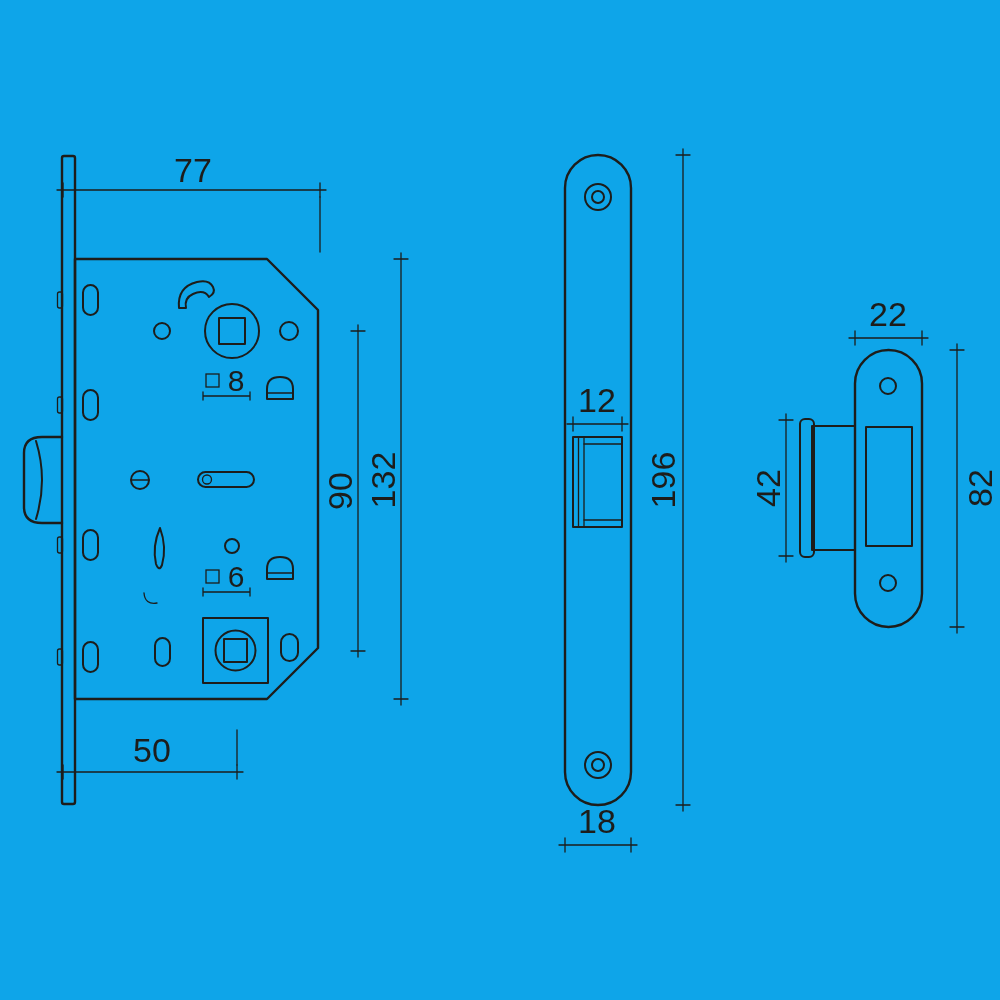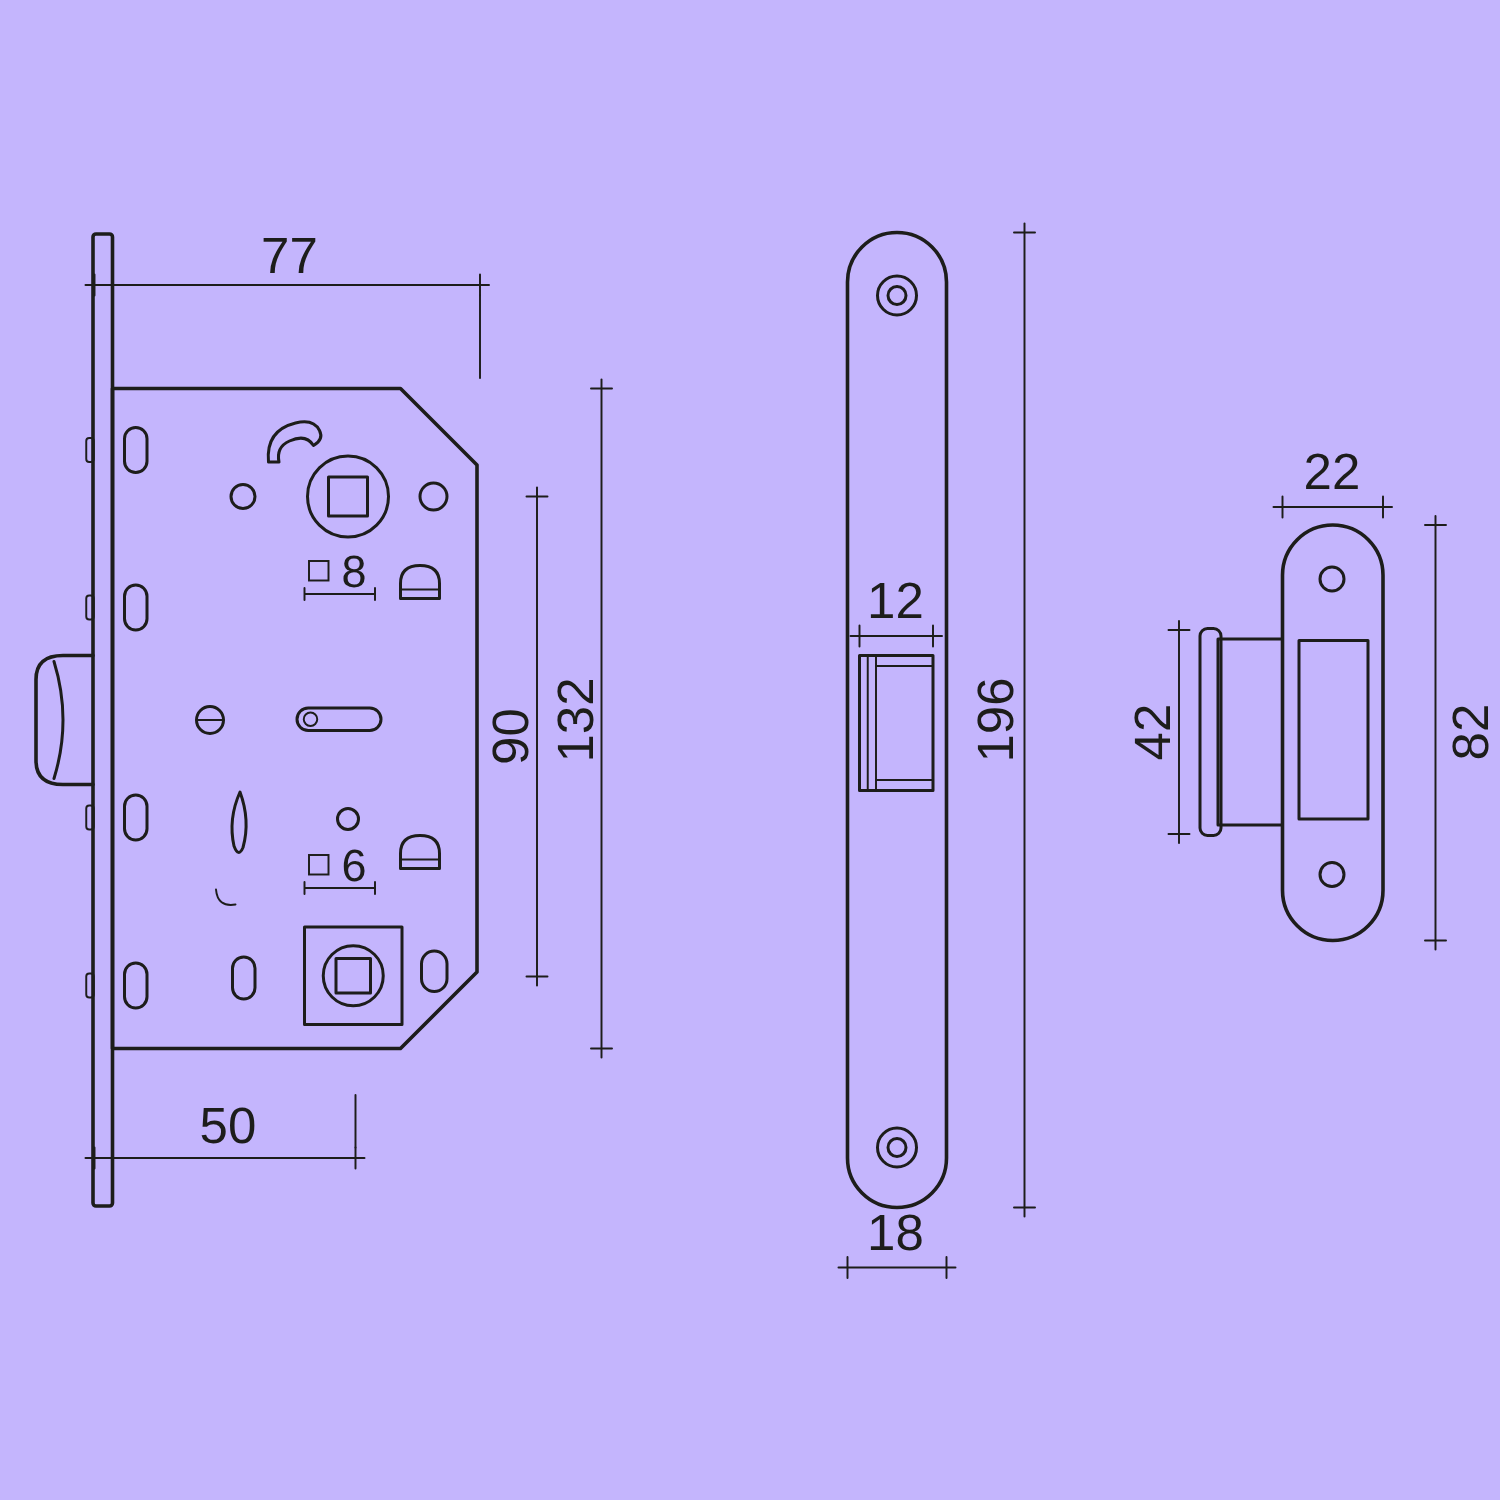--- a/index.html
+++ b/index.html
@@ -1,16 +1,16 @@
 <!DOCTYPE html>
 <html><head>
 <meta charset="utf-8">
 <style>
   html,body{margin:0;padding:0;background:#ffffff;}
-  .canvas{position:relative;width:1000px;height:1000px;background:#c4b5fd;overflow:hidden;}
+  .canvas{position:relative;width:1000px;height:1000px;background:#0ea5e9;overflow:hidden;}
   svg text{font-family:"Liberation Sans",sans-serif;fill:#1d1d1b;font-weight:500;}
   .num{font-size:34px;}
   .num-sm{font-size:30px;}
   .ol{fill:none;stroke:#1d1d1b;stroke-width:2.4;stroke-linejoin:round;stroke-linecap:round;}
   .dt{fill:none;stroke:#1d1d1b;stroke-width:2;stroke-linejoin:round;stroke-linecap:round;}
   .dm{fill:none;stroke:#1d1d1b;stroke-width:1.3;stroke-linecap:round;}
 </style>
 </head>
 <body>
 

